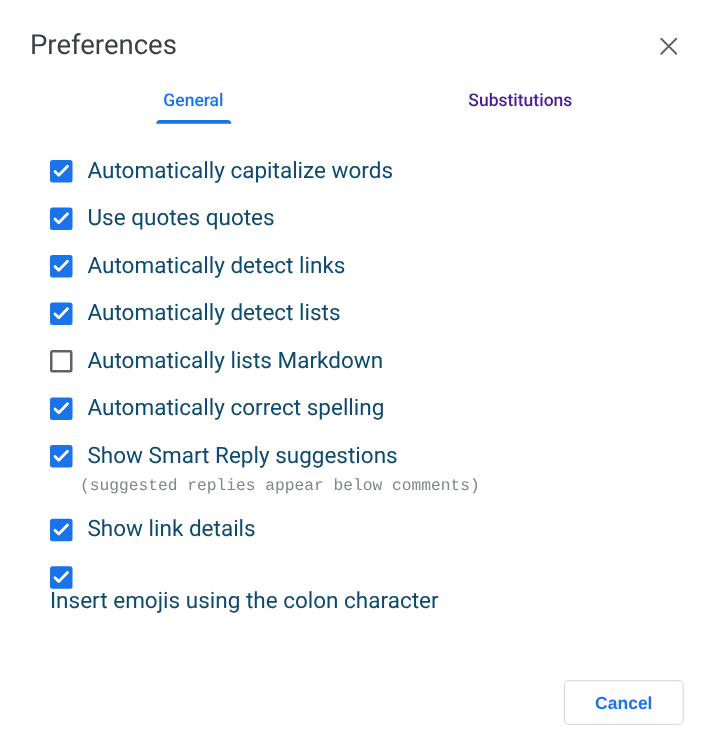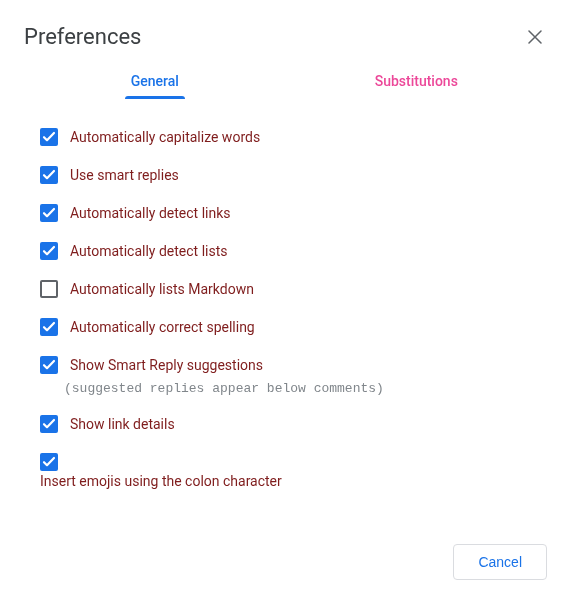--- a/index.html
+++ b/index.html
@@ -38,21 +38,21 @@
       display: flex;
       width: 100%;
       margin-bottom: 28px;
     }
     .tab {
       flex: 1;
       text-align: center;
       padding: 12px 0 10px;
       font-size: 14px;
       font-weight: 500;
-      color: #ec4899;
+      color: #4c1d95;
       cursor: pointer;
       position: relative;
     }
     .tab.active {
       color: #1a73e8;
     }
     .tab.active::after {
       content: "";
       position: absolute;
       bottom: 0;
@@ -90,22 +90,22 @@
     .checkbox.unchecked {
       border: 2px solid #5f6368;
       background: #fff;
     }
     .checkbox svg { display: block; }
     .option-body {
       display: flex;
       flex-direction: column;
     }
     .option-label {
-      font-size: 14px;
-      color: #7f1d1d;
+      font-size: 18px;
+      color: #0c4a6e;
       line-height: 20px;
       cursor: pointer;
     }
     .option-sub {
       font-size: 13px;
       color: #80868b;
       margin-top: 6px;
       margin-left: -6px;
       font-family: Liberation Mono, monospace;
     }
@@ -114,21 +114,21 @@
       bottom: 24px;
       right: 24px;
       display: flex;
       gap: 12px;
     }
     .btn {
       height: 36px;
       padding: 0 24px;
       border-radius: 4px;
       font-size: 14px;
-      font-weight: 400;
+      font-weight: 700;
       display: inline-flex;
       align-items: center;
       justify-content: center;
       cursor: pointer;
       border: none;
     }
     .btn.secondary {
       background: #fff;
       border: 1px solid #dadce0;
       color: #1a73e8;
@@ -167,21 +167,21 @@
         <div class="option-label">Automatically capitalize words</div>
       </div>
     </div>
     <div class="option">
       <div class="checkbox checked">
         <svg width="18" height="18" viewBox="0 0 18 18">
           <path d="M4 9.2l3 3 7-7.2" stroke="#fff" stroke-width="2.2" fill="none" stroke-linecap="round" stroke-linejoin="round"></path>
         </svg>
       </div>
       <div class="option-body">
-        <div class="option-label">Use smart replies</div>
+        <div class="option-label">Use quotes quotes</div>
       </div>
     </div>
     <div class="option">
       <div class="checkbox checked">
         <svg width="18" height="18" viewBox="0 0 18 18">
           <path d="M4 9.2l3 3 7-7.2" stroke="#fff" stroke-width="2.2" fill="none" stroke-linecap="round" stroke-linejoin="round"></path>
         </svg>
       </div>
       <div class="option-body">
         <div class="option-label">Automatically detect links</div>

